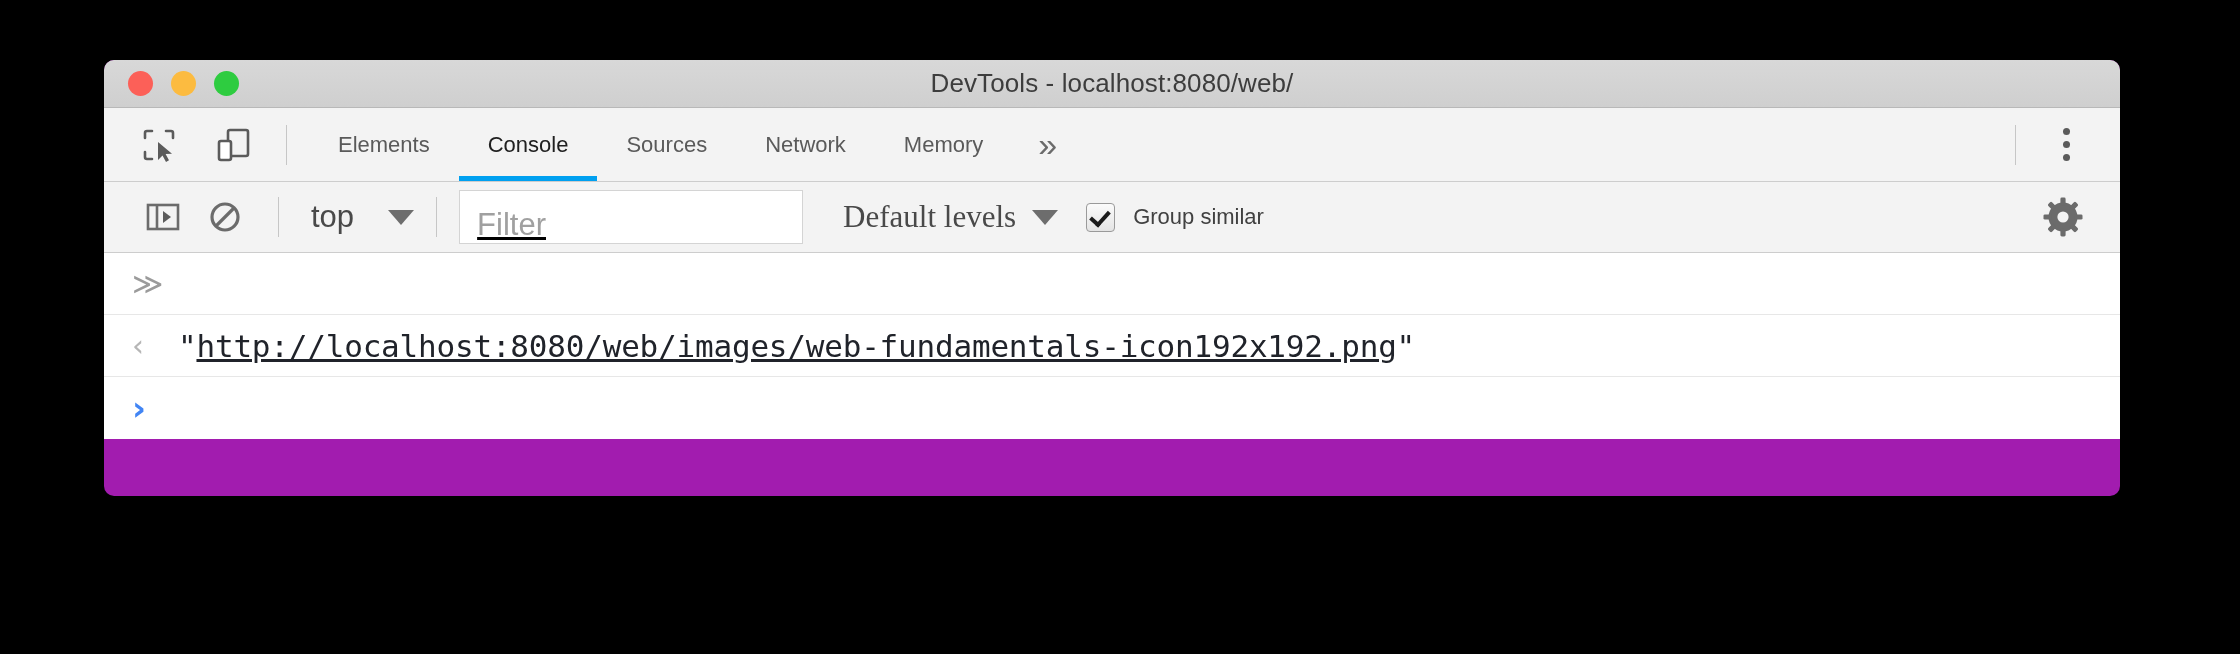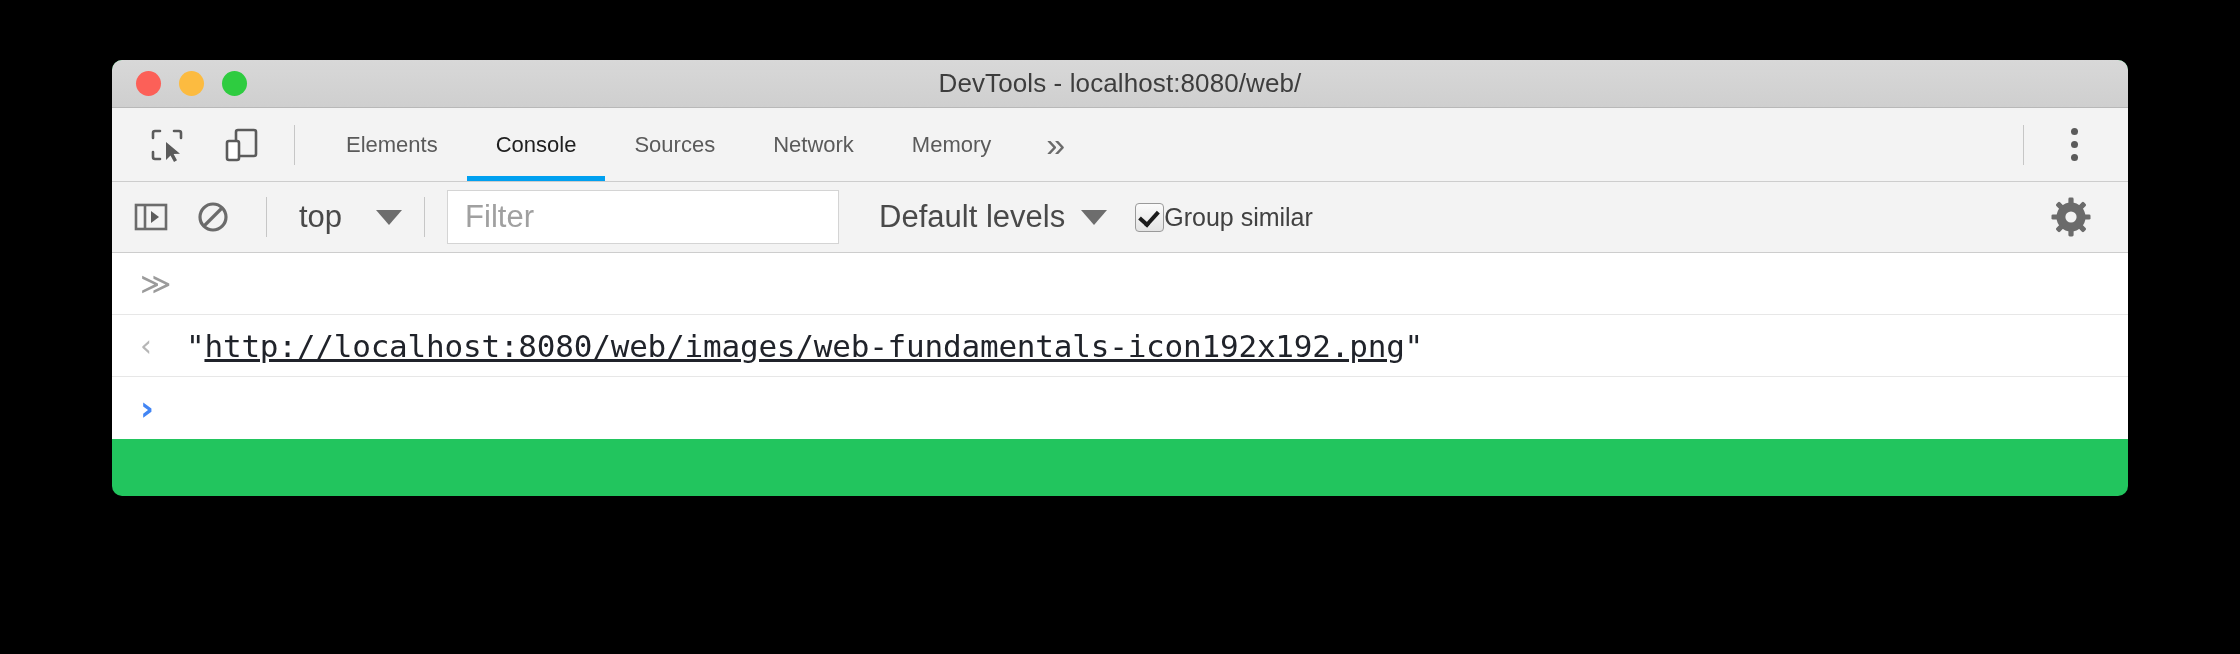--- a/index.html
+++ b/index.html
@@ -11,25 +11,25 @@
     height: 654px;
     overflow: hidden;
   }
   body {
     font-family: "Liberation Sans", sans-serif;
     -webkit-font-smoothing: antialiased;
   }
 
   #devtools-window {
     position: absolute;
-    left: 112px;
+    left: 104px;
     top: 60px;
     width: 2016px;
     height: 436px;
-    background: #22c55e;
+    background: #a21caf;
     border-radius: 10px;
     overflow: hidden;
     box-shadow: 0 2px 14px rgba(0,0,0,0.35);
   }
 
   
   #titlebar {
     position: relative;
     height: 47px;
     background: linear-gradient(to bottom, #d8d8d8, #cfcfcf);
@@ -142,21 +142,21 @@
     background: #5b5b5b; display: block;
   }
 
   
   #console-toolbar {
     height: 70px;
     background: #f3f3f3;
     border-bottom: 1px solid #cdcdcd;
     display: flex;
     align-items: center;
-    padding-left: 8px;
+    padding-left: 28px;
   }
   .ct-icon-btn {
     width: 62px;
     height: 56px;
     display: flex;
     align-items: center;
     justify-content: center;
     cursor: pointer;
   }
   #context-select {
@@ -171,43 +171,45 @@
     margin-right: 0px;
   }
   .caret-down {
     width: 0; height: 0;
     border-left: 13px solid transparent;
     border-right: 13px solid transparent;
     border-top: 15px solid #6d6d6d;
     margin-left: 34px;
   }
   #filter-input {
-    width: 392px;
+    width: 344px;
     height: 54px;
     background: #ffffff;
     border: 1px solid #d4d4d4;
     box-sizing: border-box;
     display: flex;
-    align-items: center;
+    align-items: flex-end;
     padding-left: 17px;
     cursor: text;
+    text-decoration: underline;
   }
   #filter-placeholder {
     font-size: 31px;
     color: #a0a0a0;
   }
   #levels-select {
     display: flex;
     align-items: center;
     cursor: pointer;
     margin-left: 40px;
   }
   #levels-label {
     font-size: 31px;
     color: #494949;
+    font-family: Liberation Serif, serif;
   }
   #levels-select .caret-down { margin-left: 16px; border-top-color:#6d6d6d; }
   #group-similar {
     display: flex;
     align-items: center;
     margin-left: 28px;
     cursor: pointer;
   }
   #group-checkbox {
     width: 27px; height: 27px;
@@ -220,22 +222,23 @@
   #group-checkbox::after {
     content: "";
     position: absolute;
     left: 7px; top: 3px;
     width: 8px; height: 15px;
     border: solid #1b1b1b;
     border-width: 0 4px 4px 0;
     transform: rotate(42deg);
   }
   #group-label {
-    font-size: 25px;
+    font-size: 22px;
     color: #414141;
+    margin-left: 18px;
   }
   #toolbar-right {
     margin-left: auto;
     padding-right: 26px;
     display: flex;
     align-items: center;
   }
 
   
   #console-body {

